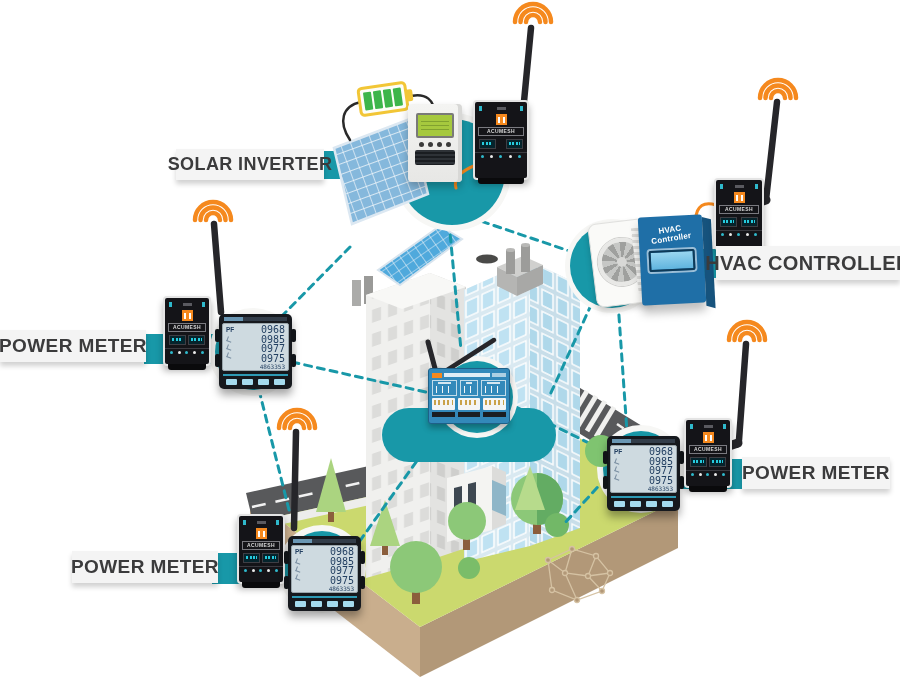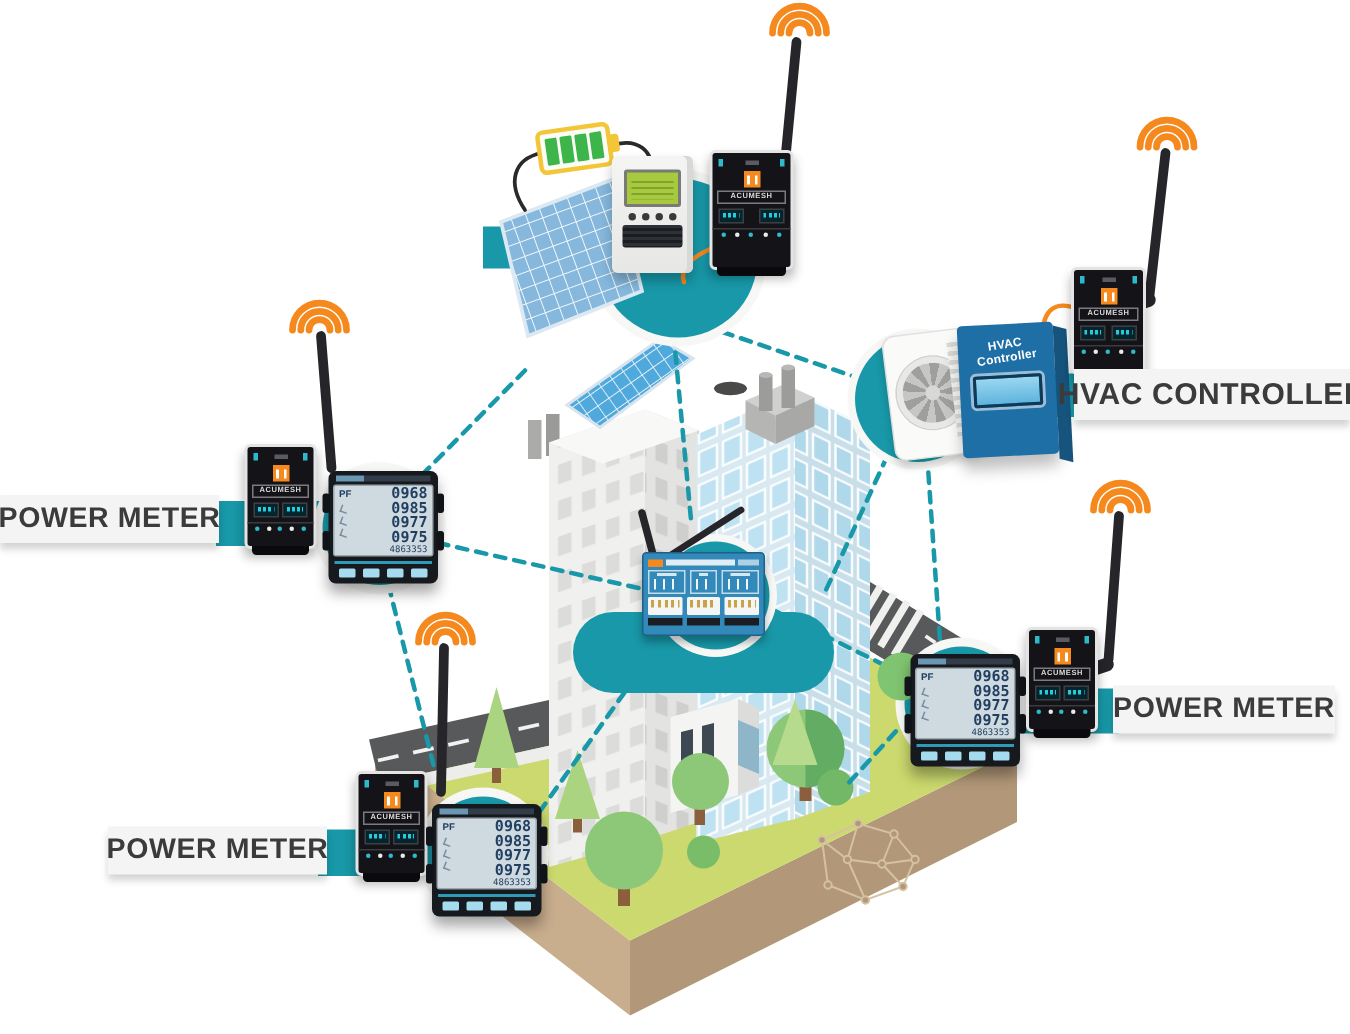--- a/index.html
+++ b/index.html
@@ -40,21 +40,21 @@
   .meter::before,.meter::after{content:"";position:absolute;top:15px;width:5px;height:13px;
     background:#101317;border-radius:2px;box-shadow:0 25px 0 #101317;}
   .meter::before{left:-4px;} .meter::after{right:-4px;}
   .meter-head{height:4px;margin:0 2px 2px;background:linear-gradient(90deg,#7FB6D9 0 30%,#3A4654 30%);opacity:.8;}
   .meter-lcd{position:relative;height:46px;background:#CEDAE0;border:1px solid #9AA6AC;border-radius:2px;}
   .lcd-pf{position:absolute;left:3px;top:2px;font-size:6.5px;font-weight:bold;color:#223F61;}
   .lcd-icons{position:absolute;left:4px;top:13px;}
   .lcd-icons i{display:block;width:4px;height:4px;border-left:1px solid #223F61;
     border-bottom:1px solid #223F61;opacity:.5;margin-bottom:3px;transform:rotate(20deg);}
   .lcd-rows{position:absolute;right:3px;top:1px;text-align:right;
-    font-family:"DejaVu Sans Mono",monospace;font-size:10px;line-height:9.6px;font-weight:bold;color:#223F61;}
+    font-family:"DejaVu Sans Mono",monospace;font-size:10px;line-height:9.6px;font-weight:normal;color:#223F61;}
   .lcd-energy{position:absolute;right:3px;bottom:0;font-family:"DejaVu Sans Mono",monospace;
     font-size:6px;color:#223F61;}
   .meter-stripe{height:2.5px;background:#2E9AB5;margin:2.5px 1px;}
   .meter-btns{display:flex;justify-content:space-between;padding:0 4px 1px;}
   .m-btn{width:11px;height:6px;background:#A5DBEE;border-radius:1px;}
 
   
   .inverter{position:absolute;left:408px;top:104px;width:54px;height:78px;border-radius:4px;
     background:linear-gradient(180deg,#F4F4F2,#E7E7E5);
     box-shadow:inset -4px 0 0 #D8D8D6,0 5px 8px rgba(0,0,0,.25);}
@@ -521,18 +521,19 @@
     <div class="da-term"></div>
     <div class="da-term"></div>
   </div>
   <div class="da-labels">
         <i></i>
         <i></i>
         <i></i>
       </div>
 </div>
 
+<div class="node-label" style="left:176px;top:149px;width:148px;height:31px;font-size:18px;">SOLAR INVERTER</div>
 <div class="node-label" style="left:716px;top:246px;width:184px;height:34px;font-size:20px;">HVAC CONTROLLER</div>
 <div class="node-label" style="left:0px;top:330px;width:146px;height:32px;font-size:19px;">POWER METER</div>
 <div class="node-label" style="left:72px;top:551px;width:146px;height:32px;font-size:19px;">POWER METER</div>
 <div class="node-label" style="left:742px;top:457px;width:148px;height:32px;font-size:19px;">POWER METER</div>
 
 </div>
 
 </body></html>

